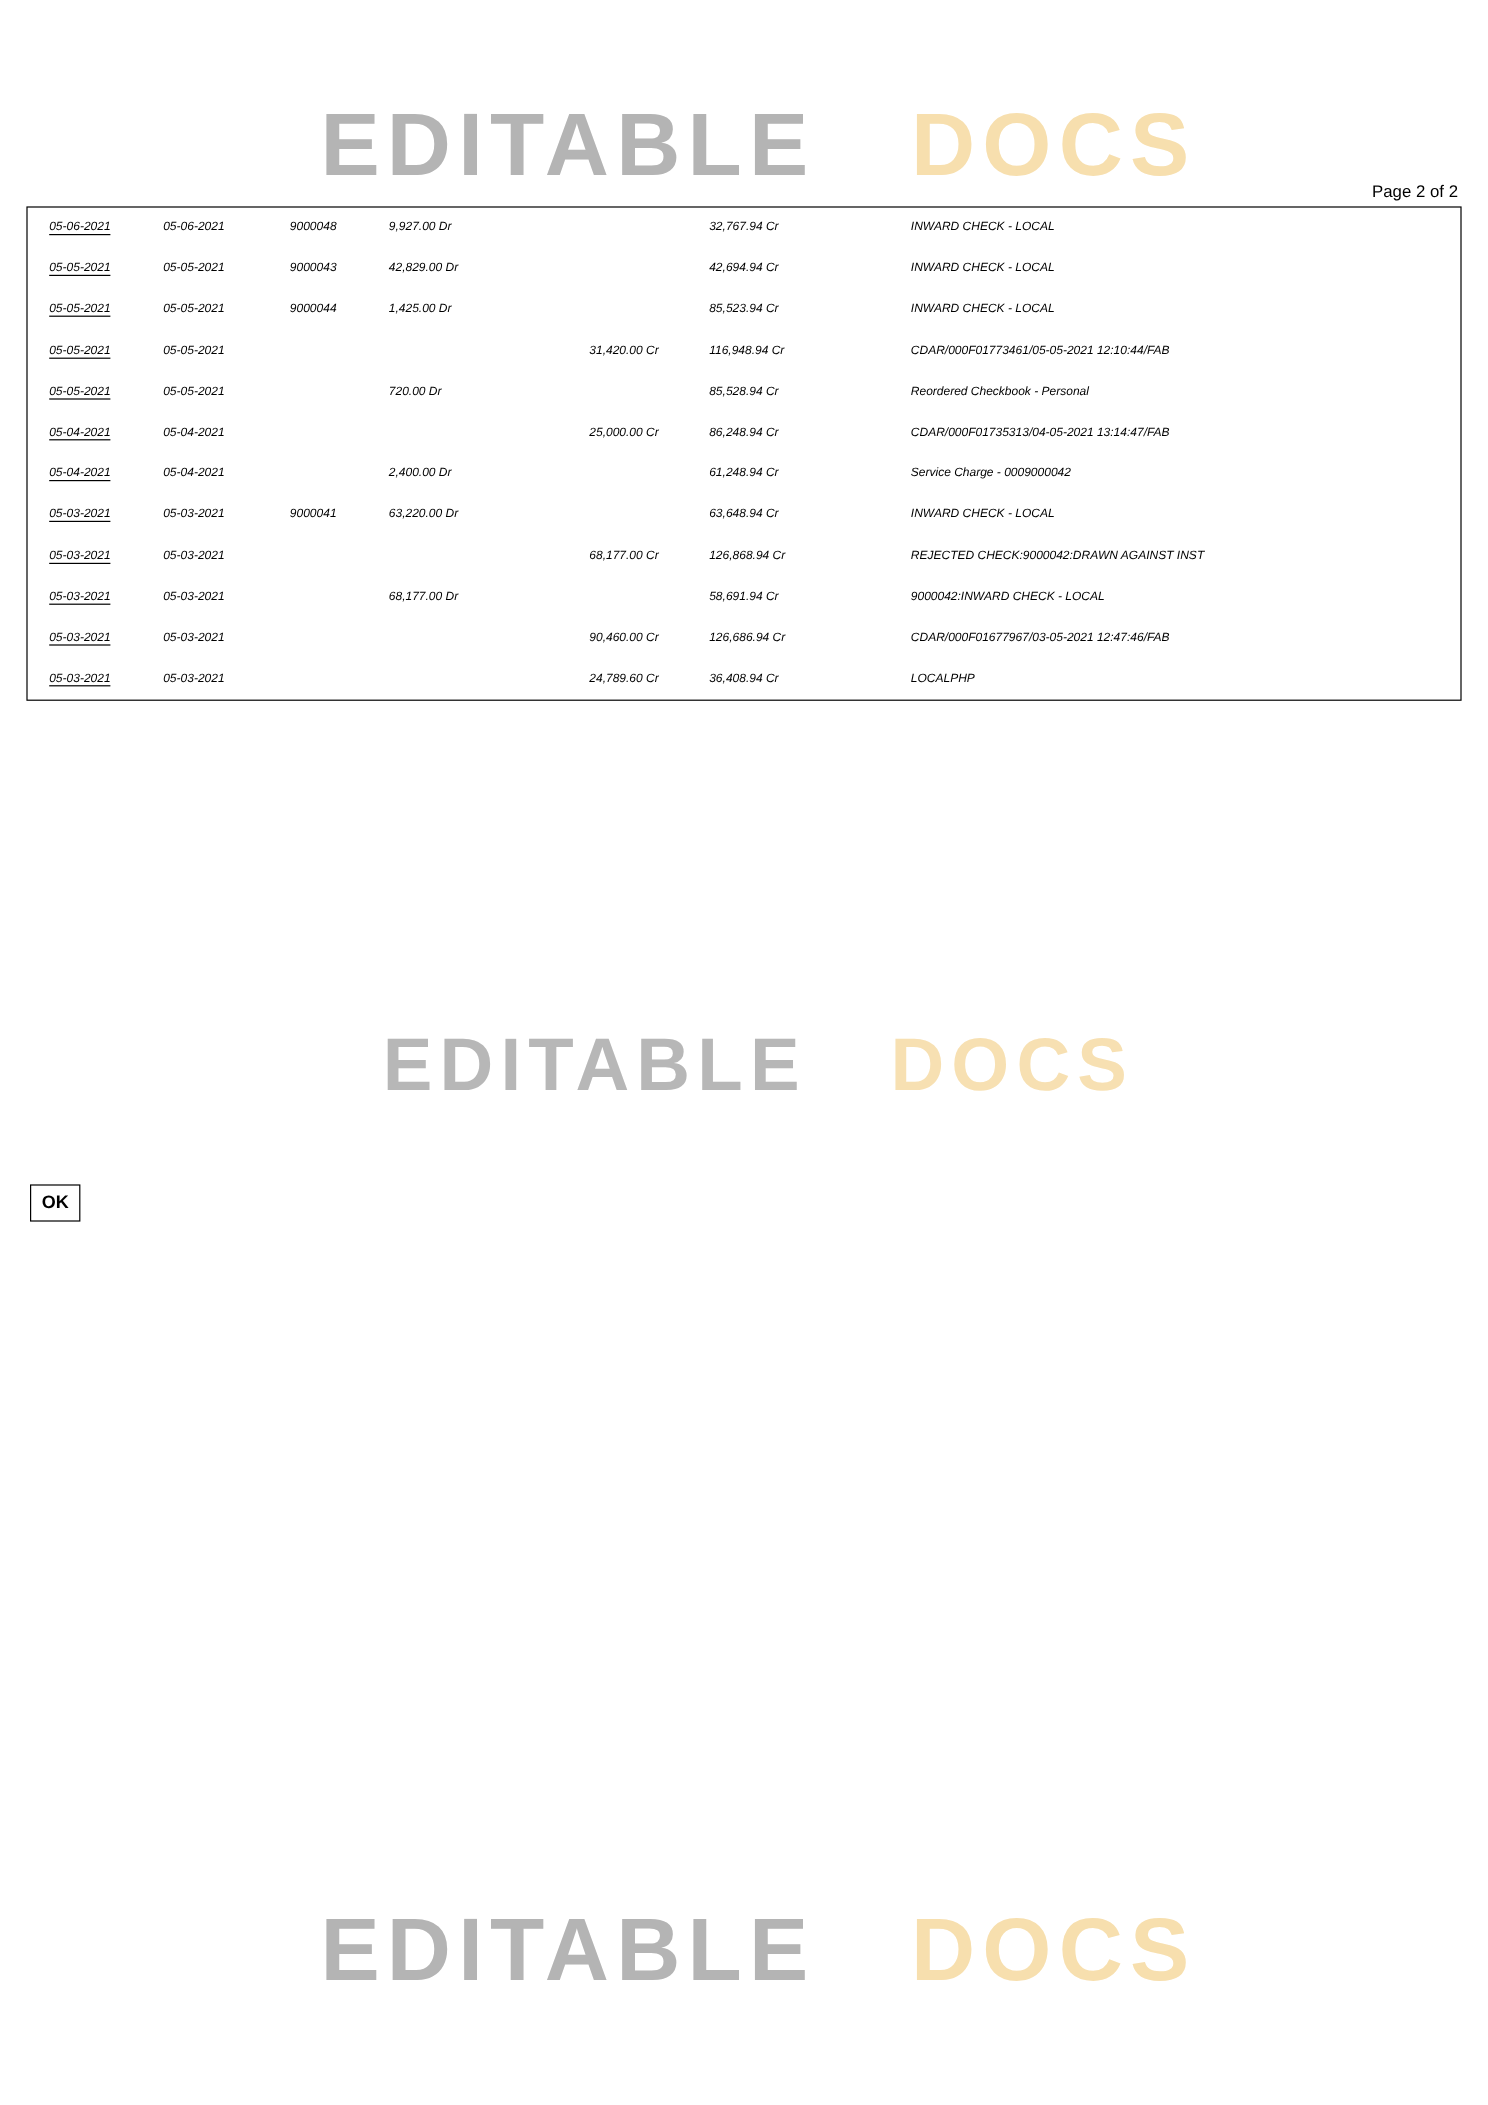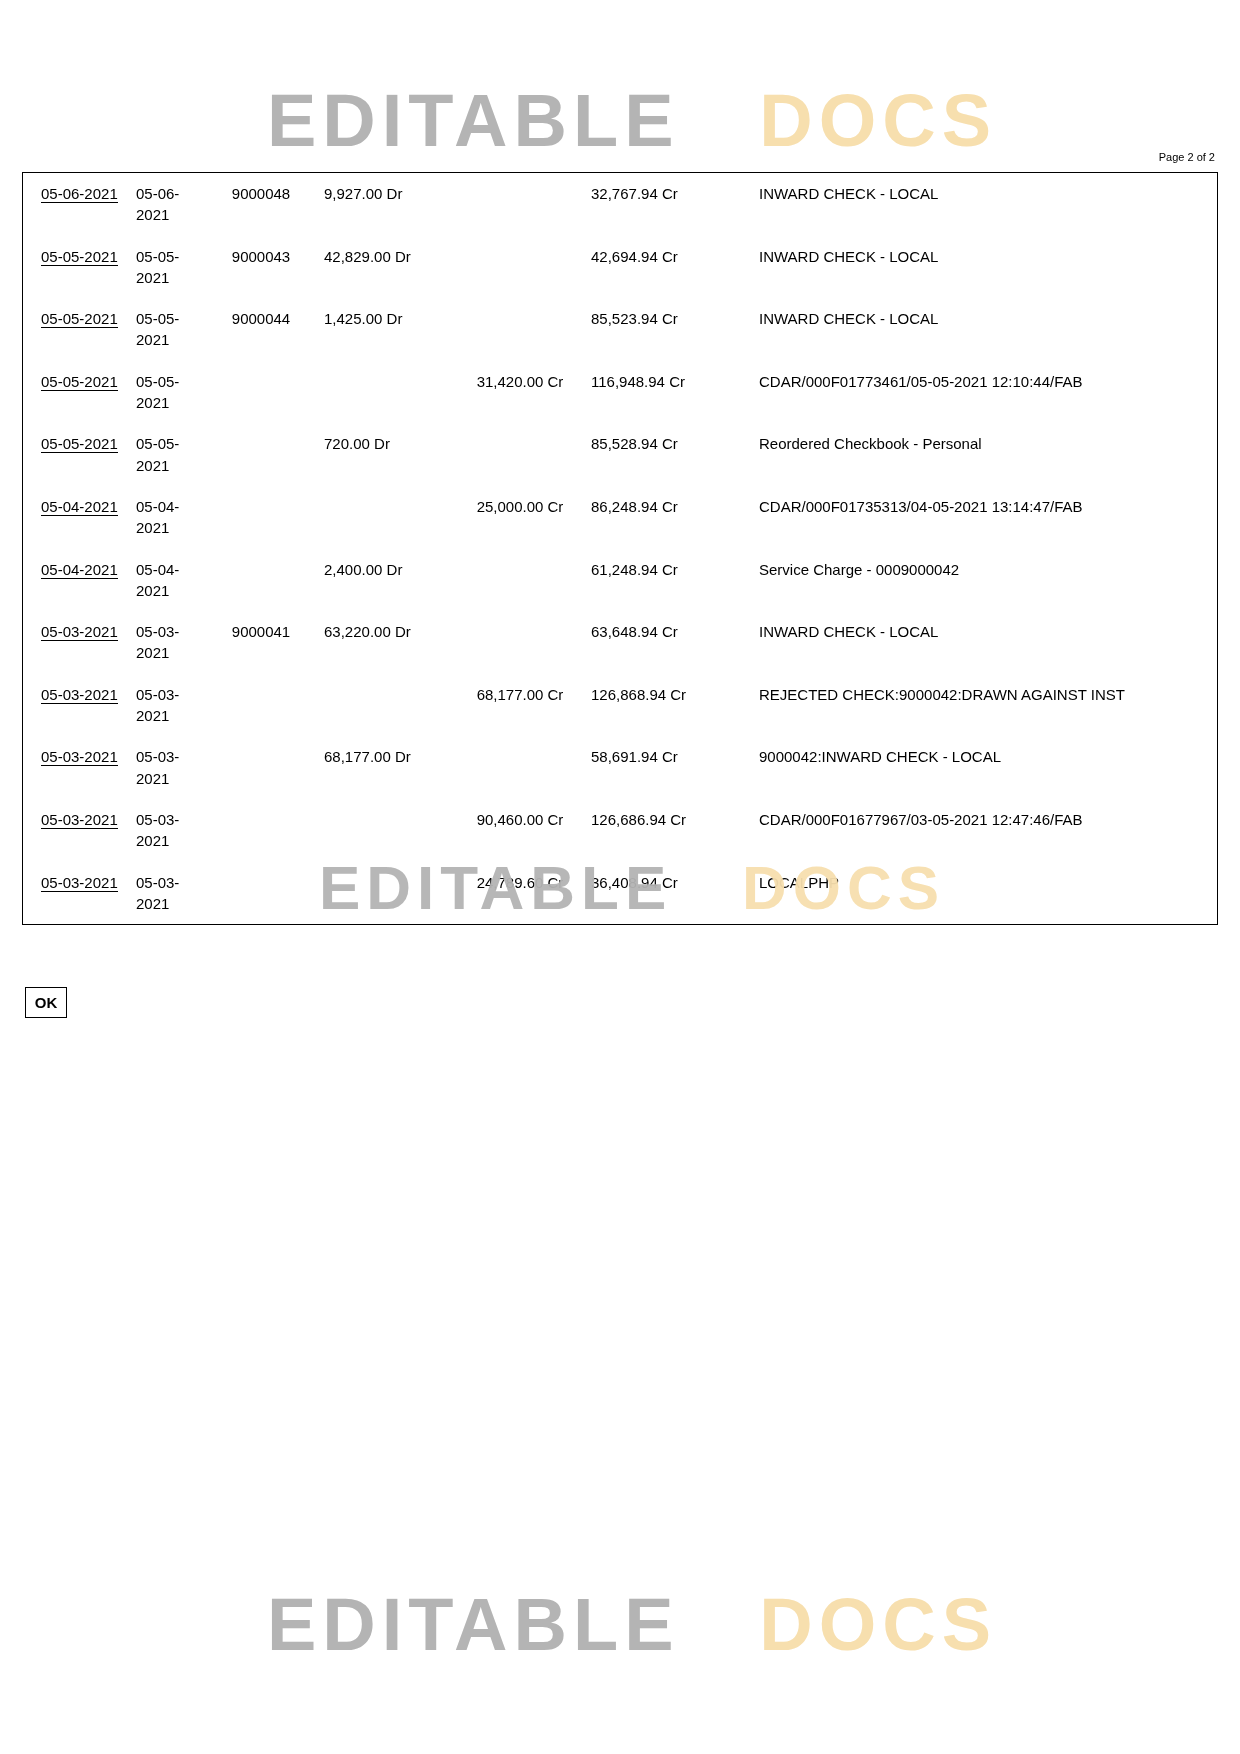--- a/index.html
+++ b/index.html
@@ -44,39 +44,40 @@
   .wm-bottom {
     top: 1582px;
     font-size: 74px;
   }
 
   
   .page-label {
     position: absolute;
     top: 151px;
     right: 25px;
-    font-size: 11px;
+    font-size: 14px;
     color: #000;
   }
 
   
   .table-frame {
     position: absolute;
     left: 22px;
     top: 172px;
     width: 1196px;
     border: 1.5px solid #000;
     box-sizing: border-box;
     background: #fff;
   }
 
   table.txn {
     width: 100%;
     border-collapse: collapse;
-    font-size: 15px;
+    font-size: 10px;
+    font-style: italic;
   }
   table.txn td {
     padding: 0;
     vertical-align: top;
     line-height: 1.42;
   }
 
   .c-date1 {
     width: 85px;
     padding: 10px 0 10px 18px !important;

